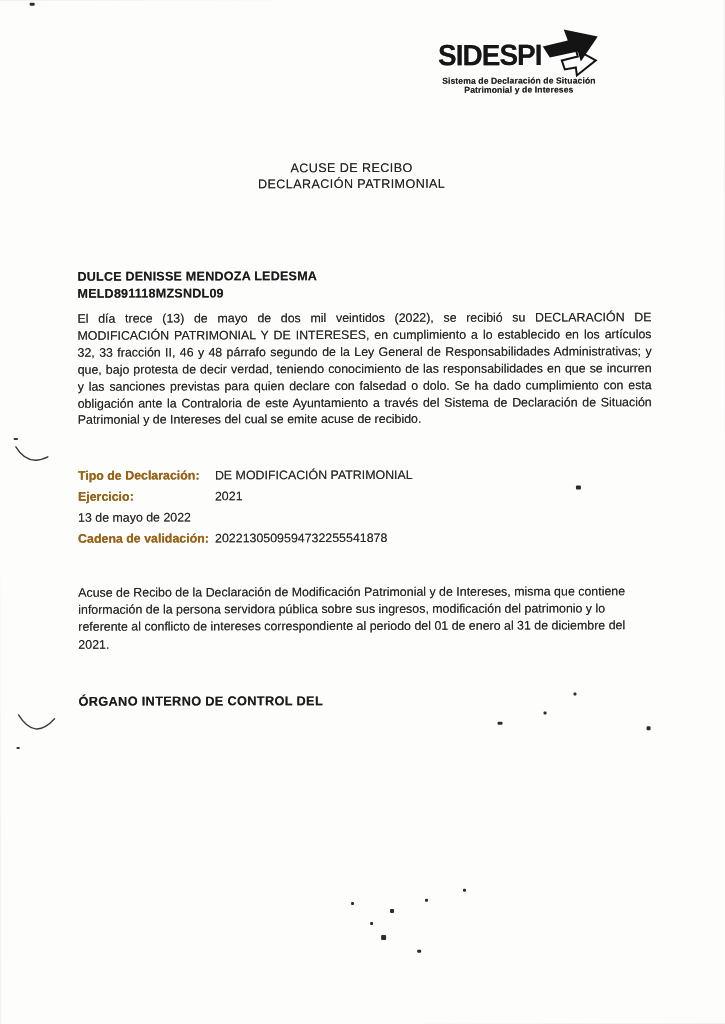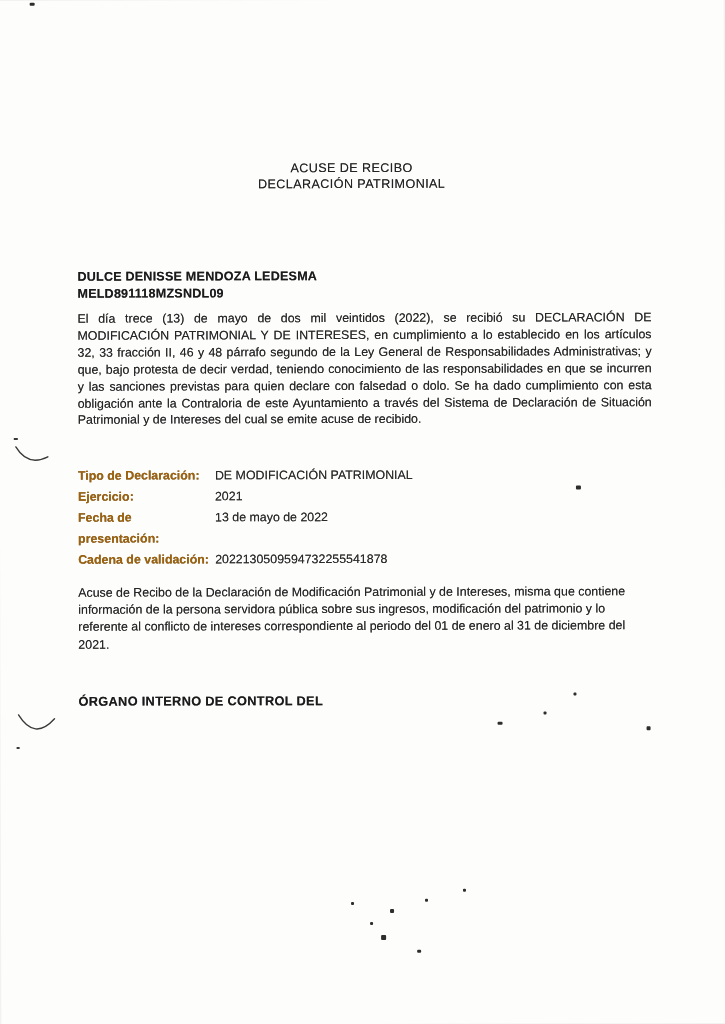--- a/index.html
+++ b/index.html
@@ -58,20 +58,33 @@
   .pen-mark{position:absolute;}
   .speck{position:absolute;background:#2d2d2d;border-radius:1px;}
 </style>
 </head>
 <body>
 
 <div class="page">
 
   <div class="speck" style="left:31px;top:2px;width:5px;height:3px;"></div>
 
+  <div class="logo">
+    <div class="logo-row">
+      <span class="brand scan-text">SIDESPI</span>
+      <span class="arrow-wrap">
+        <svg width="58" height="52" viewBox="0 0 58 52">
+          <path d="M1 21 L26 15 L22 4 L56 11 L39 36 L36 26 L8 32 Z" fill="#141414"></path>
+          <path d="M20 35 L36 31 L34 24 L54 35 L35 50 L34 42 L23 44 Z" fill="none" stroke="#141414" stroke-width="2"></path>
+        </svg>
+      </span>
+    </div>
+    <div class="tagline scan-text">Sistema de Declaración de Situación</div>
+    <div class="tagline scan-text">Patrimonial y de Intereses</div>
+  </div>
 
   <div class="title scan-text">
     <div>ACUSE DE RECIBO</div>
     <div>DECLARACIÓN PATRIMONIAL</div>
   </div>
 
   <div class="col name-block scan-text" style="top:268px;">
     <div>DULCE DENISSE MENDOZA LEDESMA</div>
     <div>MELD891118MZSNDL09</div>
   </div>
@@ -86,21 +99,20 @@
   <div class="col fields scan-text" style="top:465px;">
     <div class="field-row">
       <span class="field-label">Tipo de Declaración:</span>
       <span class="field-value">DE MODIFICACIÓN PATRIMONIAL</span>
     </div>
     <div class="field-row">
       <span class="field-label">Ejercicio:</span>
       <span class="field-value">2021</span>
     </div>
     <div class="field-row">
-      <span class="field-label">Fecha de presentación:</span>
       <span class="field-value">13 de mayo de 2022</span>
     </div>
     <div class="field-row">
       <span class="field-label">Cadena de validación:</span>
       <span class="field-value">2022130509594732255541878</span>
     </div>
   </div>
 
   <div class="col para2 scan-text" style="top:584px;">Acuse de Recibo de la Declaración de Modificación Patrimonial y de Intereses, misma que contiene información de la persona servidora pública sobre sus ingresos, modificación del patrimonio y lo referente al conflicto de intereses correspondiente al periodo del 01 de enero al 31 de diciembre del 2021.</div>
 

